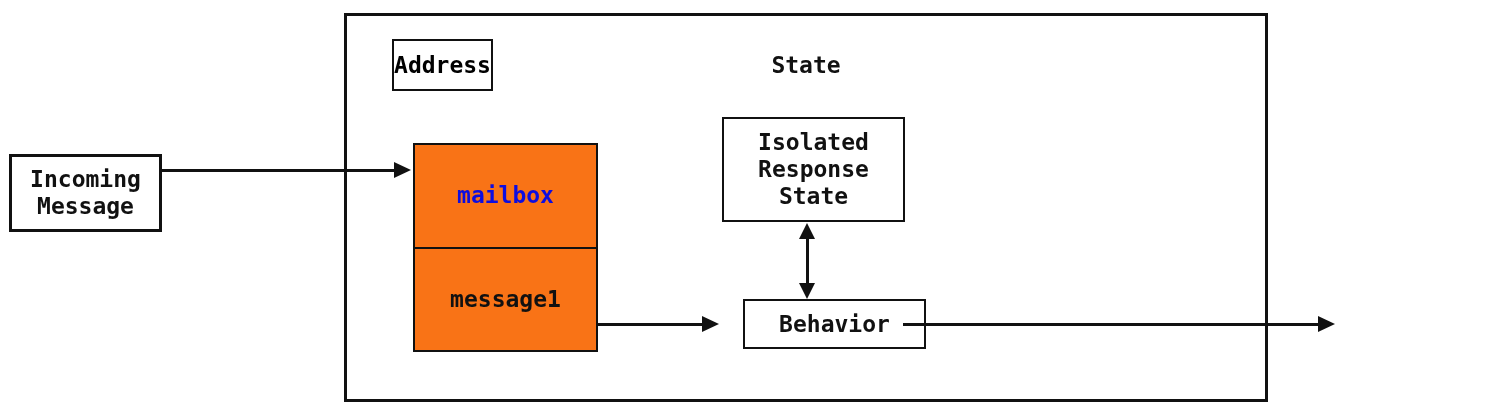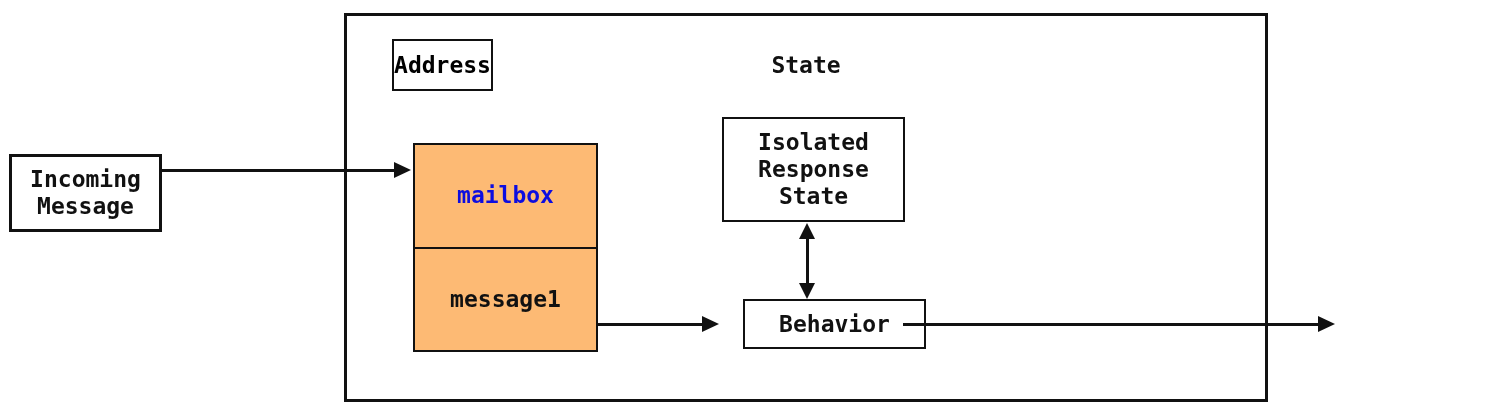--- a/index.html
+++ b/index.html
@@ -72,21 +72,21 @@
     border-right: 8px solid transparent;
     border-top: 16px solid #111111;
   }
   
   #incoming-box   { left: 9px;    top: 154px; width: 153px; height: 78px; border-width: 3px; text-align: center; }
   #actor-frame    { left: 344px;  top: 13px;  width: 924px; height: 389px; }
   #actor-title    { left: 344px;  top: 52px;  width: 924px; }
   #address-box    { left: 392px;  top: 39px;  width: 101px; height: 52px; }
   #mailbox-stack  { left: 413px;  top: 143px; width: 185px; height: 209px;
                     border: 2px solid #111111; box-sizing: border-box;
-                    position: absolute; display: flex; flex-direction: column; background:#fdba74; }
+                    position: absolute; display: flex; flex-direction: column; background:#f97316; }
   .mail-row {
     flex: 1 1 0;
     display: flex; align-items: center; justify-content: center;
     border-bottom: 2px solid #111111;
     line-height: 1;
   }
   .mail-row:last-child { border-bottom: none; }
   #state-box      { left: 722px;  top: 117px; width: 183px; height: 105px; }
   #behavior-box   { left: 722px;  top: 299px; width: 183px; height: 50px; margin-left: 21px; }
   #response-box   { left: 1337px; top: 299px; width: 151px; height: 79px; }

